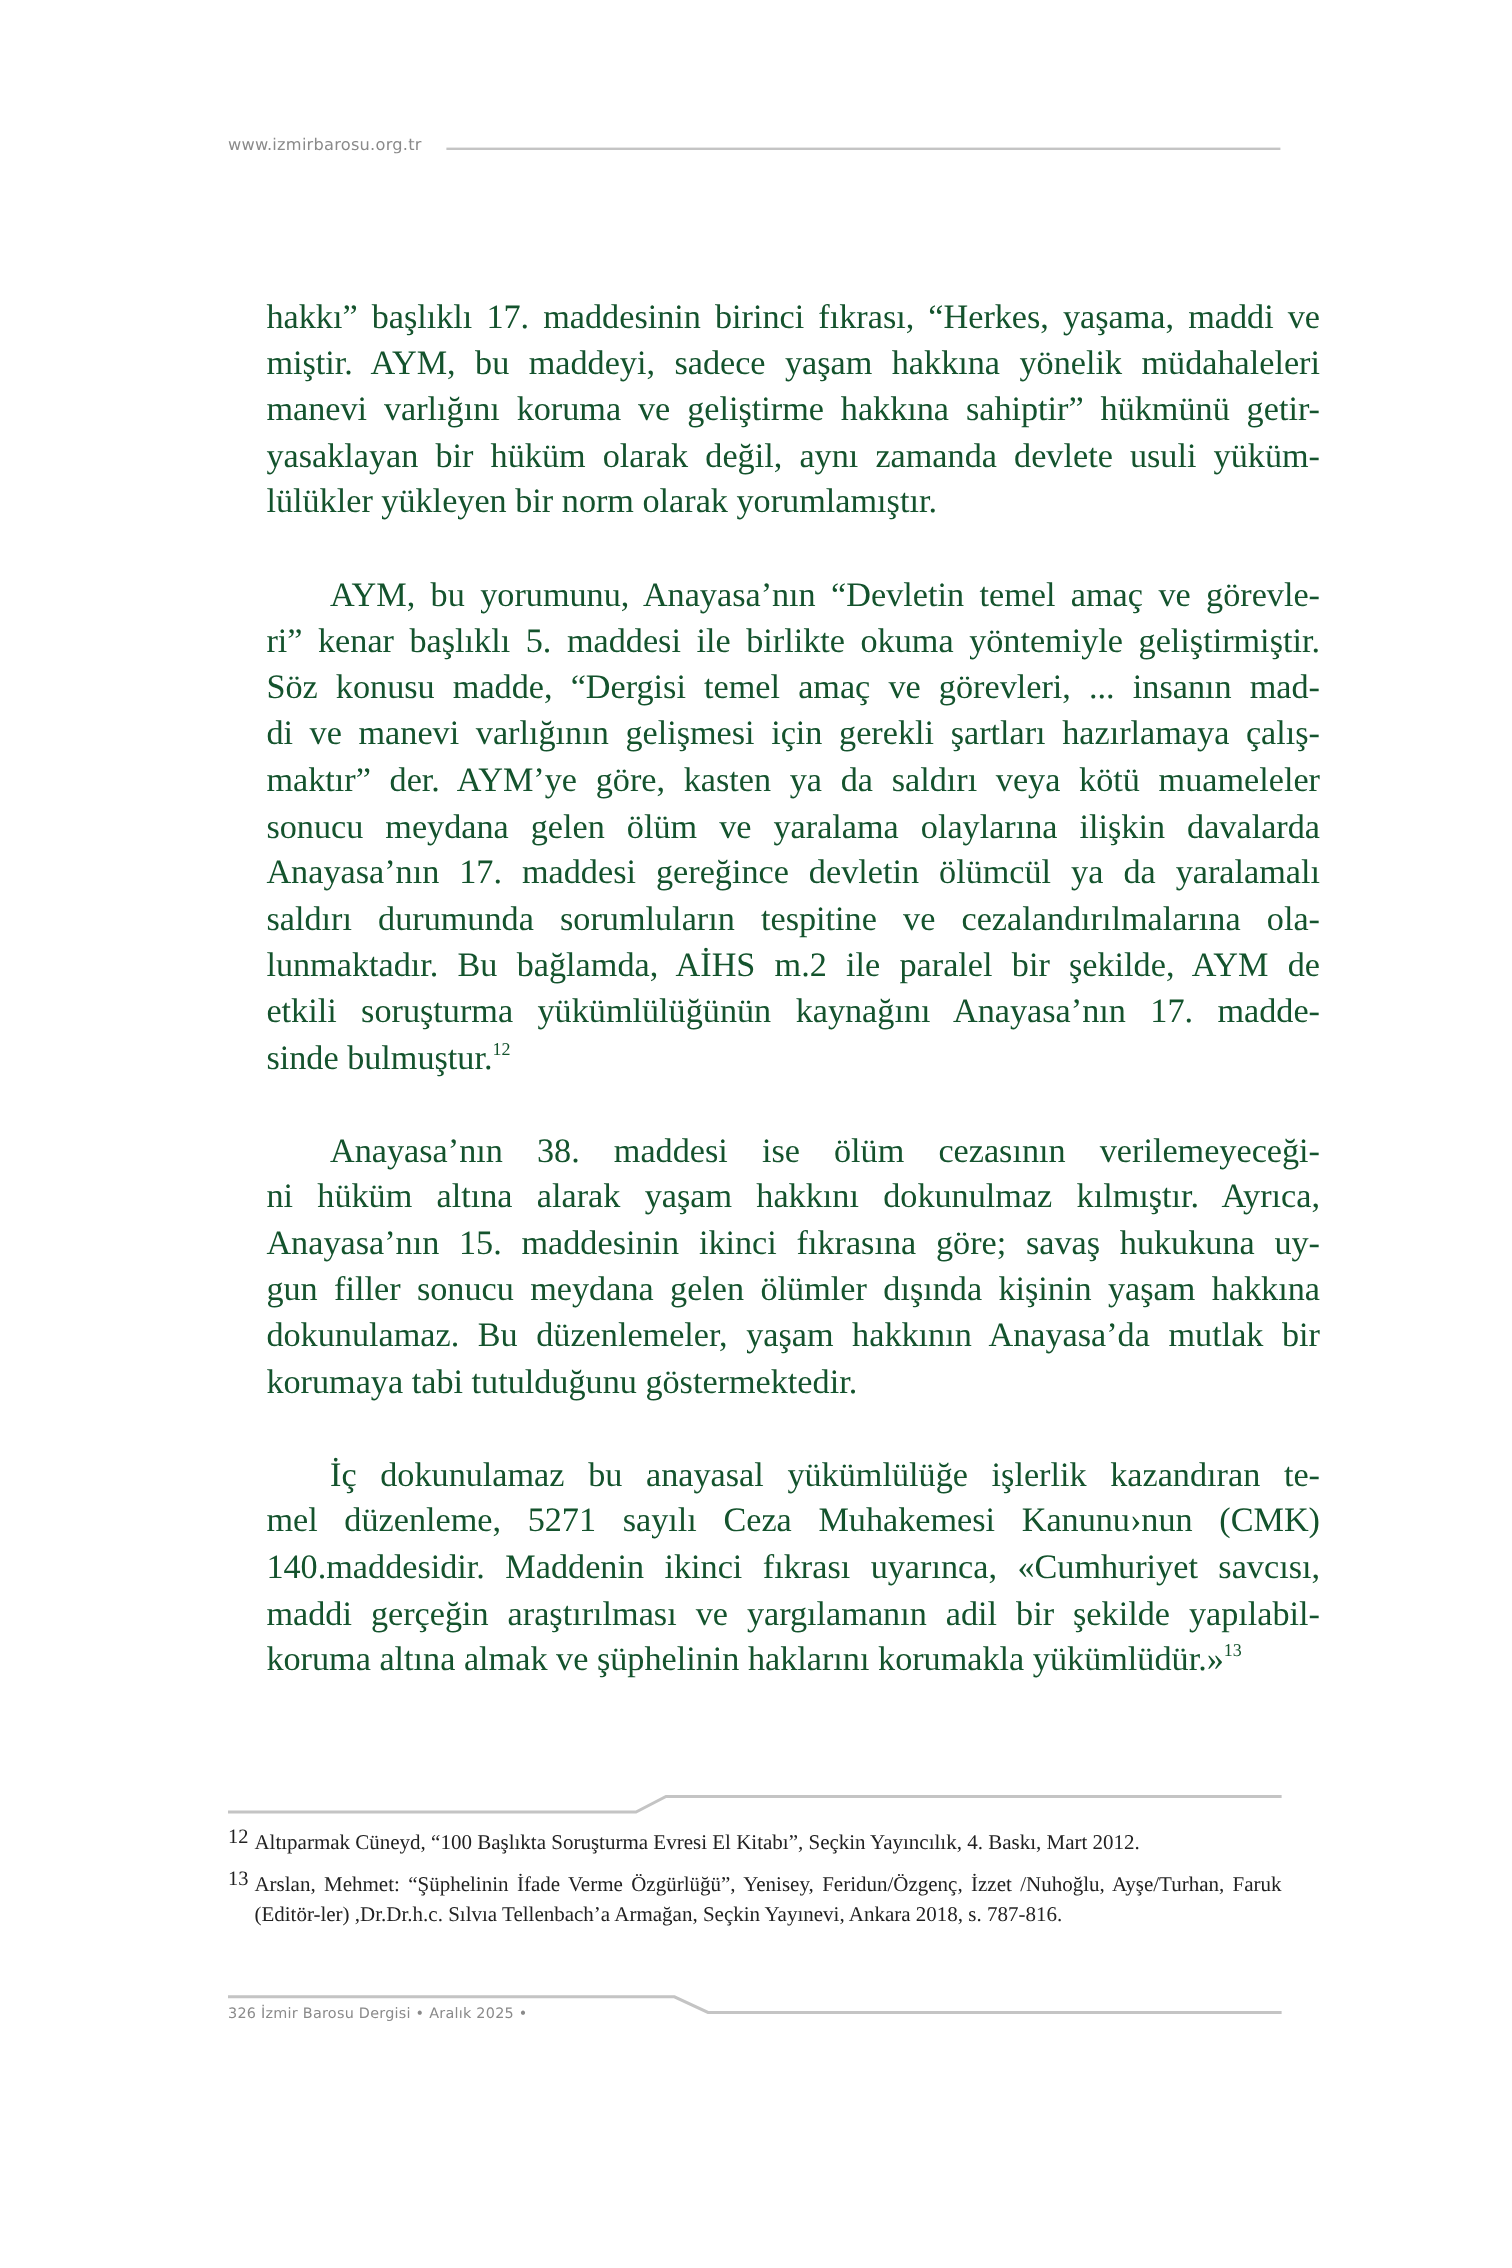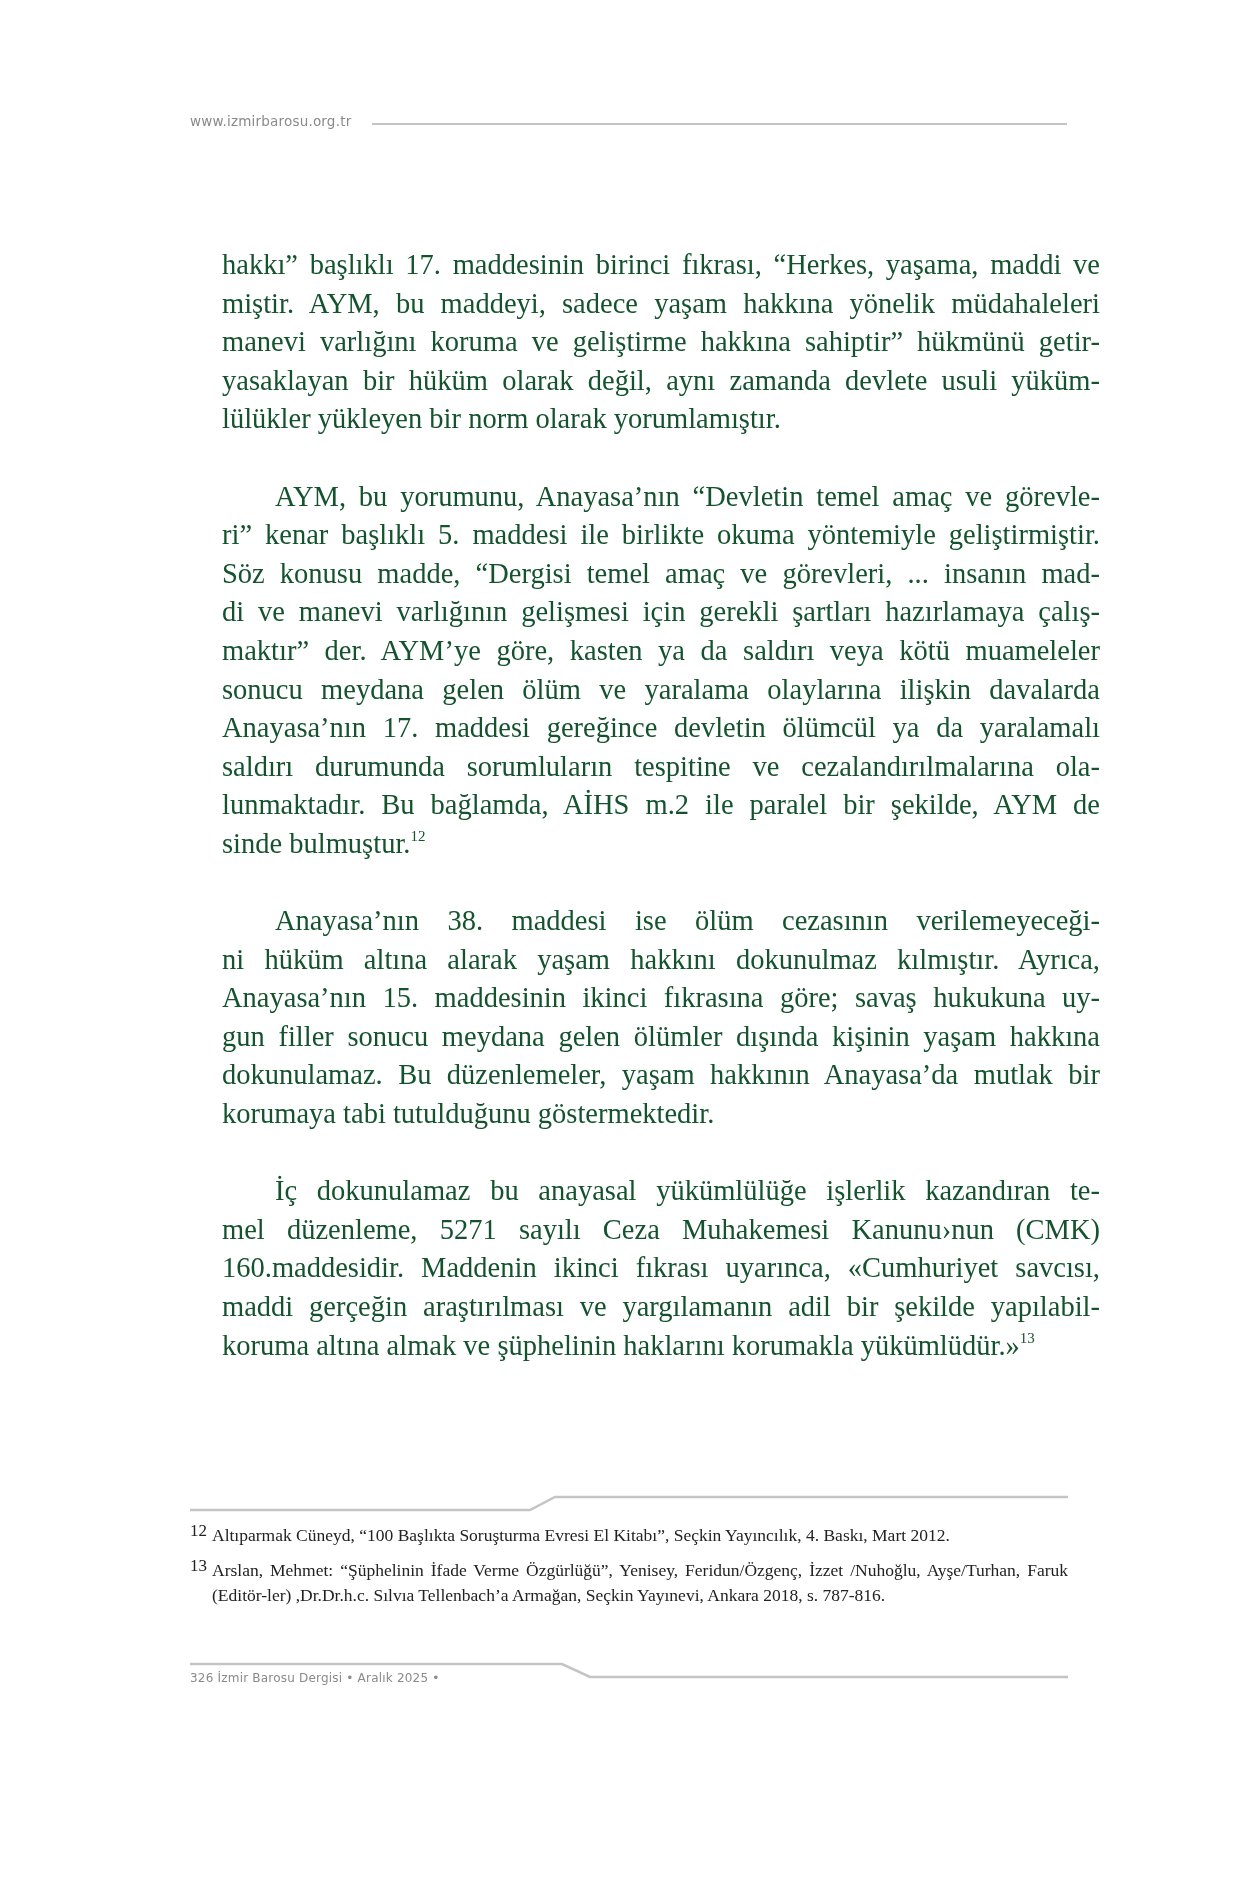--- a/index.html
+++ b/index.html
@@ -63,34 +63,35 @@
     <p style="text-indent: 0px;">
         <span class="line" style="text-indent: 53px;">AYM, bu yorumunu, Anayasa’nın “Devletin temel amaç ve görevle-</span>
         <span class="line">ri” kenar başlıklı 5. maddesi ile birlikte okuma yöntemiyle geliştirmiştir.</span>
         <span class="line">Söz konusu madde, “Dergisi temel amaç ve görevleri, ... insanın mad-</span>
         <span class="line">di ve manevi varlığının gelişmesi için gerekli şartları hazırlamaya çalış-</span>
         <span class="line">maktır” der. AYM’ye göre, kasten ya da saldırı veya kötü muameleler</span>
         <span class="line">sonucu meydana gelen ölüm ve yaralama olaylarına ilişkin davalarda</span>
         <span class="line">Anayasa’nın 17. maddesi gereğince devletin ölümcül ya da yaralamalı</span>
         <span class="line">saldırı durumunda sorumluların tespitine ve cezalandırılmalarına ola-</span>
         <span class="line">lunmaktadır. Bu bağlamda, AİHS m.2 ile paralel bir şekilde, AYM de</span>
+        <span class="line">etkili soruşturma yükümlülüğünün kaynağını Anayasa’nın 17. madde-</span>
         <span class="line last">sinde bulmuştur.<sup>12</sup></span>
       </p>
     <p style="text-indent: 0px;">
         <span class="line" style="text-indent: 53px;">Anayasa’nın 38. maddesi ise ölüm cezasının verilemeyeceği-</span>
         <span class="line">ni hüküm altına alarak yaşam hakkını dokunulmaz kılmıştır. Ayrıca,</span>
         <span class="line">Anayasa’nın 15. maddesinin ikinci fıkrasına göre; savaş hukukuna uy-</span>
         <span class="line">gun filler sonucu meydana gelen ölümler dışında kişinin yaşam hakkına</span>
         <span class="line">dokunulamaz. Bu düzenlemeler, yaşam hakkının Anayasa’da mutlak bir</span>
         <span class="line last">korumaya tabi tutulduğunu göstermektedir.</span>
       </p>
     <p style="text-indent: 0px;">
         <span class="line" style="text-indent: 53px;">İç dokunulamaz bu anayasal yükümlülüğe işlerlik kazandıran te-</span>
         <span class="line">mel düzenleme, 5271 sayılı Ceza Muhakemesi Kanunu›nun (CMK)</span>
-        <span class="line">160.maddesidir. Maddenin ikinci fıkrası uyarınca, «Cumhuriyet savcısı,</span>
+        <span class="line">140.maddesidir. Maddenin ikinci fıkrası uyarınca, «Cumhuriyet savcısı,</span>
         <span class="line">maddi gerçeğin araştırılması ve yargılamanın adil bir şekilde yapılabil-</span>
         <span class="line last">koruma altına almak ve şüphelinin haklarını korumakla yükümlüdür.»<sup>13</sup></span>
       </p>
   </div>
 
   <svg class="fn-separator" width="1260" height="1890">
     <polyline points="190,1510 530,1510 555,1497 1068,1497" fill="none" stroke="#c4c4c4" stroke-width="2.5"></polyline>
     <polyline points="190,1664 562,1664 590,1677 1068,1677" fill="none" stroke="#c4c4c4" stroke-width="2.5"></polyline>
   </svg>
 

